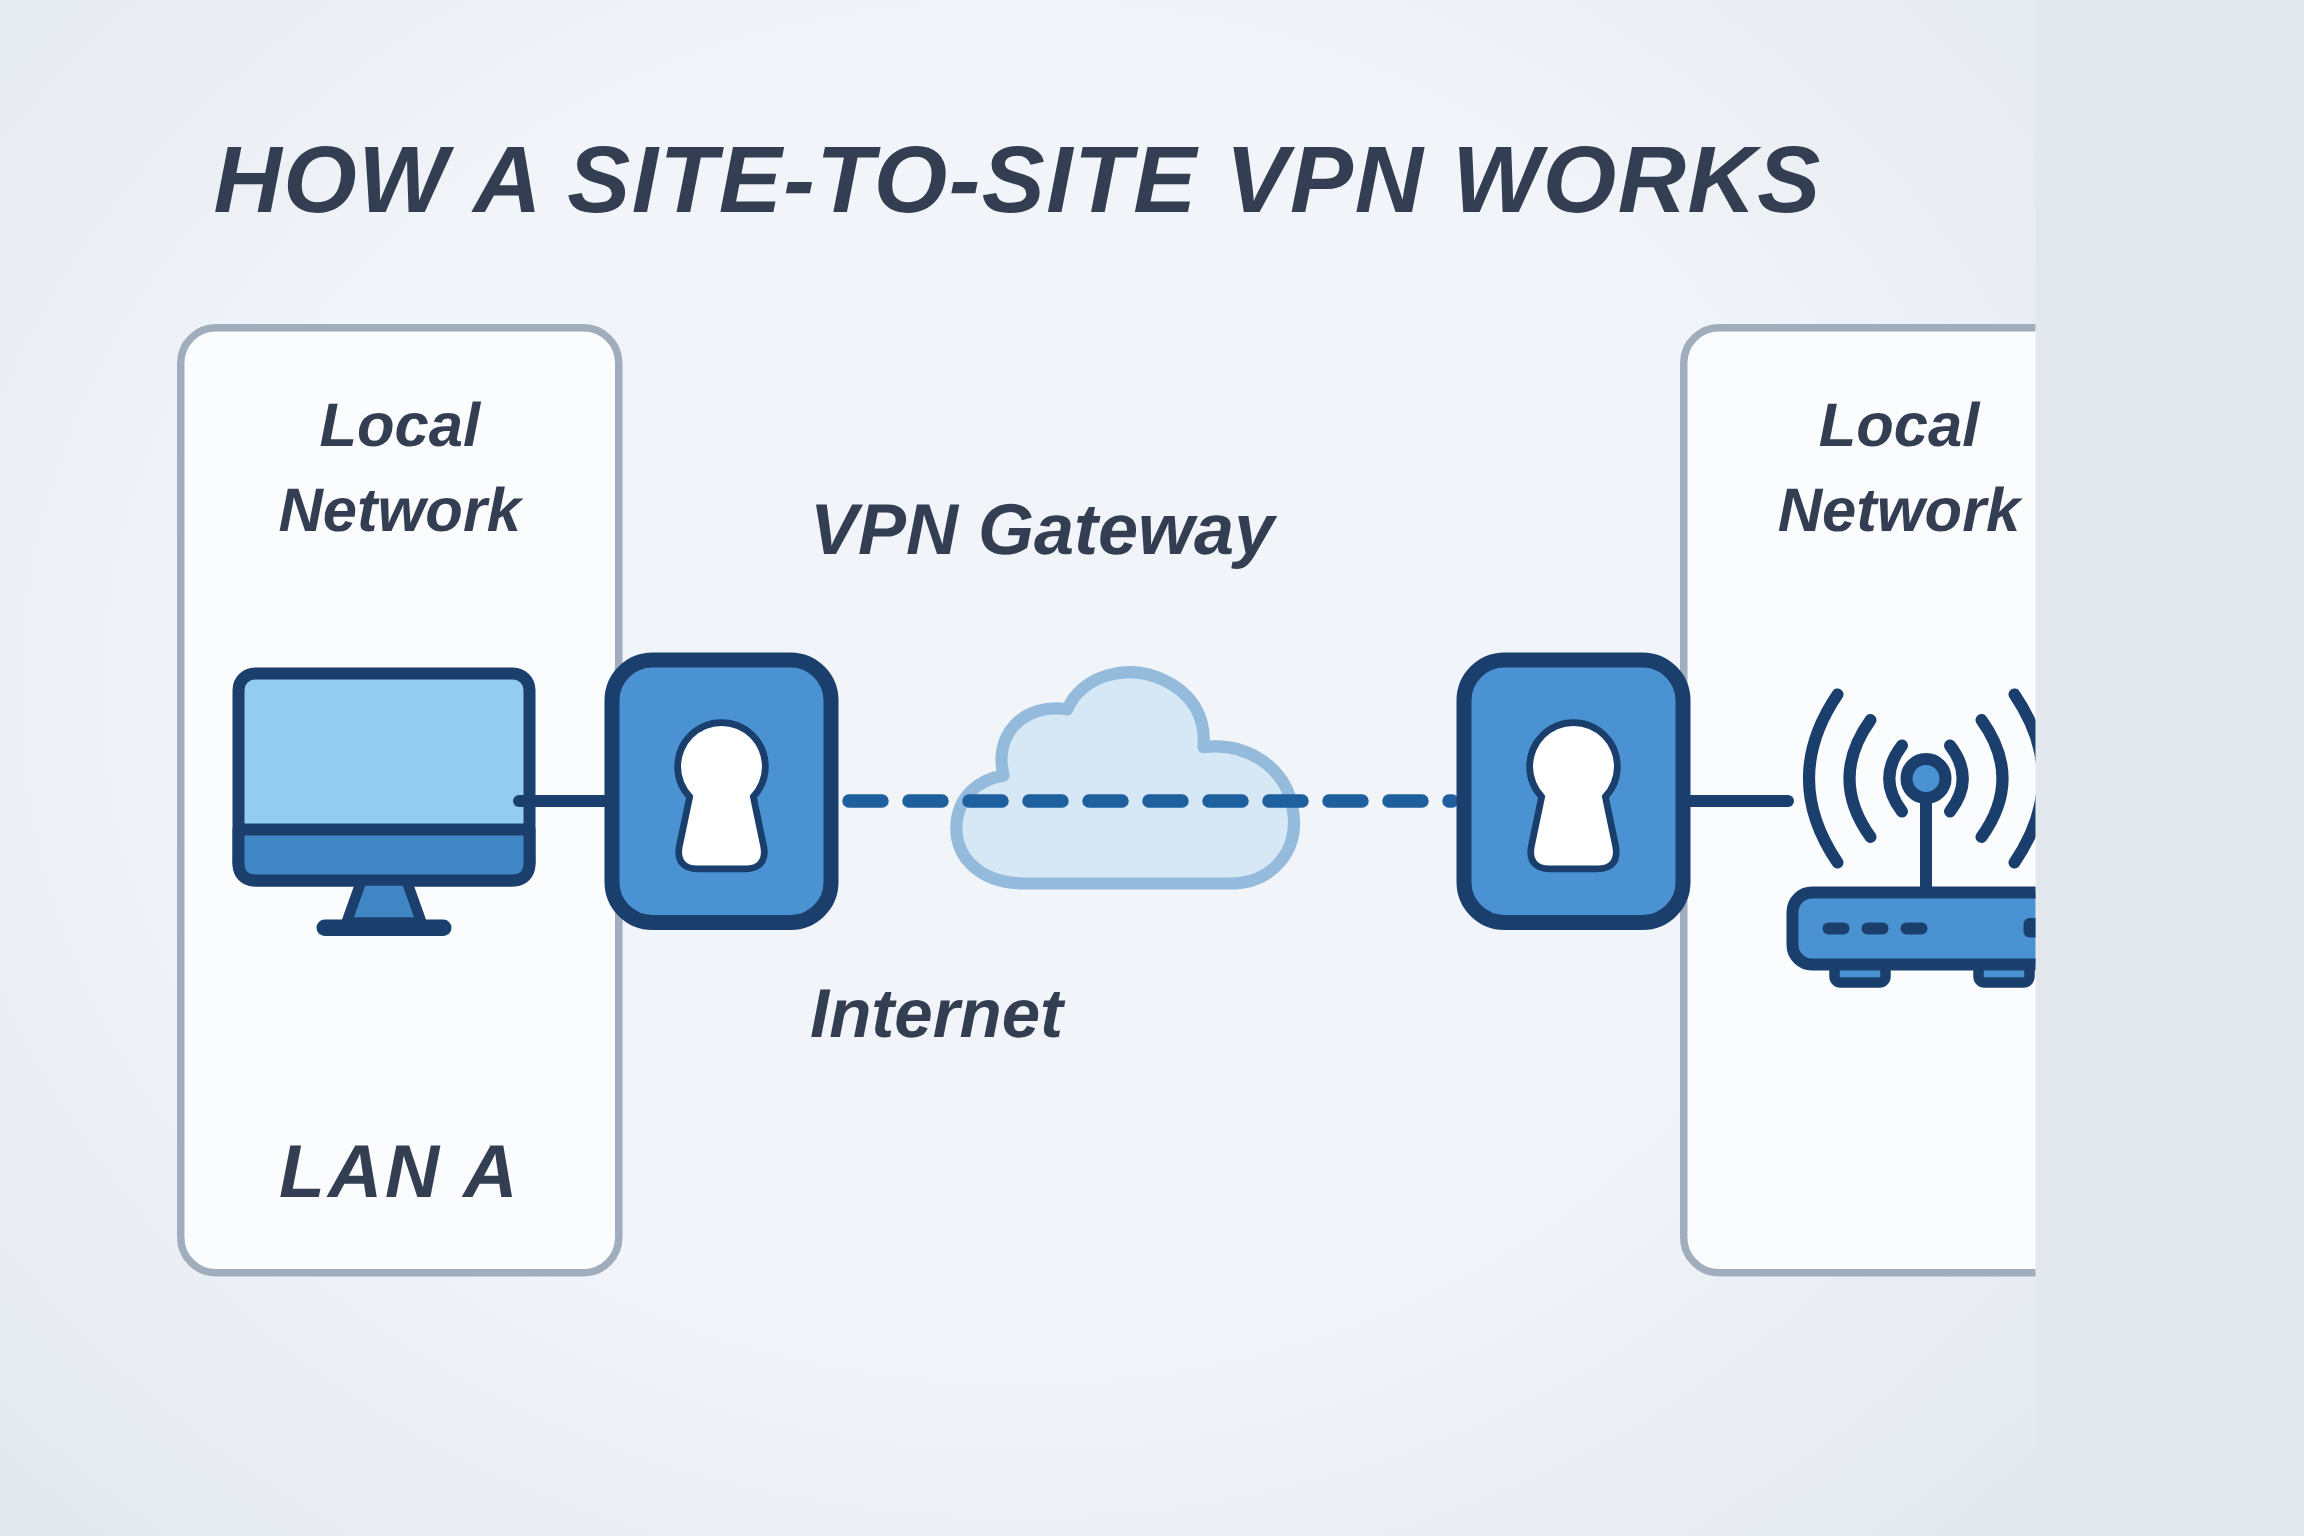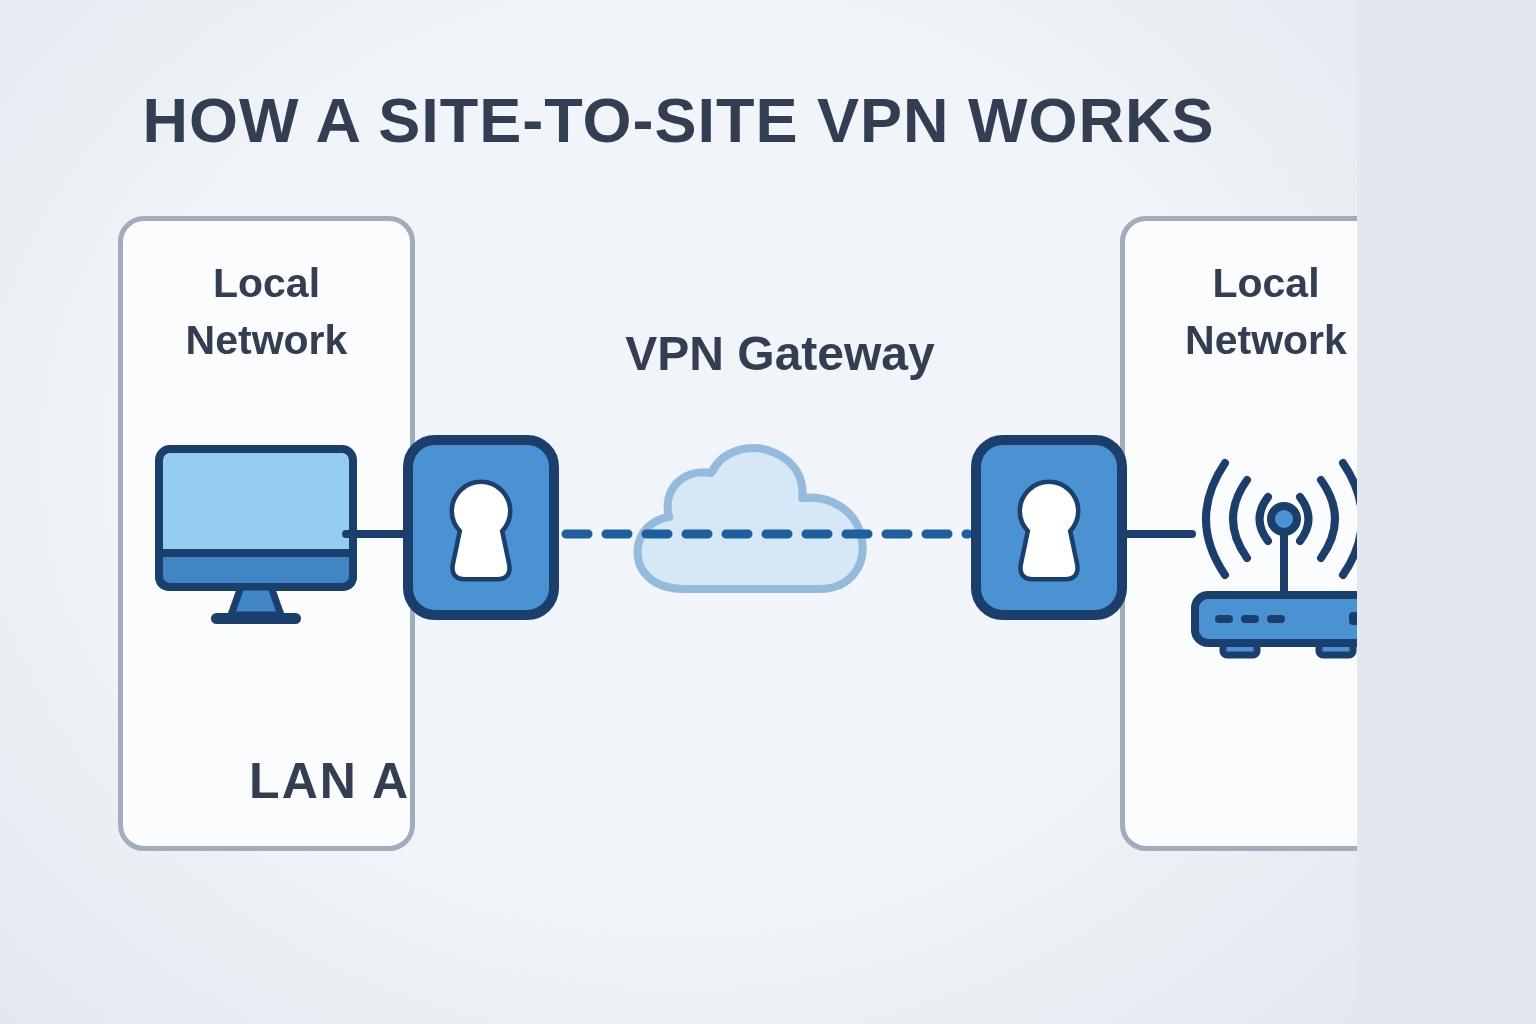--- a/index.html
+++ b/index.html
@@ -11,20 +11,21 @@
     --dash-blue:#1e5f9e; --white:#ffffff;
   }
   *{margin:0;padding:0;box-sizing:border-box;}
   body{
     font-family:"Liberation Sans","DejaVu Sans",sans-serif;
     background:var(--bg-edge);
   }
   .canvas{
     position:relative;width:1357px;height:1024px;overflow:hidden;
     background:radial-gradient(ellipse at 50% 45%, var(--bg-center) 0%, var(--bg-center) 55%, var(--bg-edge) 100%);
+    font-style:italic;
   }
   .title{
     position:absolute;top:84px;left:0;width:100%;
     text-align:center;font-size:63px;font-weight:bold;
     letter-spacing:1px;color:var(--text-dark);
   }
   .panel{
     position:absolute;top:216px;height:635px;
     background:var(--panel-fill);
     border:5px solid var(--panel-border);
@@ -32,25 +33,25 @@
   }
   .panel-left{left:118px;width:297px;}
   .panel-right{left:1120px;width:292px;}
   .panel-header{
     margin-top:34px;text-align:center;
     font-size:41px;font-weight:bold;line-height:1.38;
     color:var(--text-dark);padding:0 38px;
   }
   .panel-footer{
     position:absolute;bottom:36px;left:0;width:100%;
-    text-align:right;font-size:50px;font-weight:bold;
+    text-align:center;font-size:50px;font-weight:bold;
     letter-spacing:2px;color:var(--text-dark);
   }
   .center-label{
-    position:absolute;left:552px;width:456px;text-align:center;
+    position:absolute;left:540px;width:456px;
     font-weight:bold;color:var(--text-dark);
   }
   .vpn-gateway-label{top:326px;font-size:48px;}
   .internet-label{top:648px;font-size:46px;}
   .abs{position:absolute;}
   .monitor-icon{left:30px;top:222px;}
   .router-icon{left:46px;top:234px;}
   .cloud-icon{left:616px;top:436px;}
   .connector-layer{left:0;top:0;pointer-events:none;}
   .gateway{width:158px;height:187px;top:434px;}
@@ -111,20 +112,21 @@
       <g class="s-navy" stroke-width="8" stroke-linecap="round">
         <line x1="48" y1="164" x2="58" y2="164"></line>
         <line x1="74" y1="164" x2="84" y2="164"></line>
         <line x1="100" y1="164" x2="110" y2="164"></line>
       </g>
       <rect x="178" y="157" width="15" height="13" rx="4" class="f-navy"></rect>
     </svg>
   </section>
 
   <div class="center-label vpn-gateway-label">VPN Gateway</div>
+  <div class="center-label internet-label">Internet</div>
 
   <svg class="abs cloud-icon" width="270" height="171" viewBox="0 0 300 190">
     <path d="M 75 170
              C 42 170 23 151 24 127
              C 25 106 40 93 59 90
              C 51 60 74 36 106 41
              C 118 15 151 7 177 19
              C 199 29 209 47 207 69
              C 239 65 268 84 273 114
              C 279 146 258 170 226 170 Z" class="f-cloud s-cloud" stroke-width="9" stroke-linejoin="round"></path>

